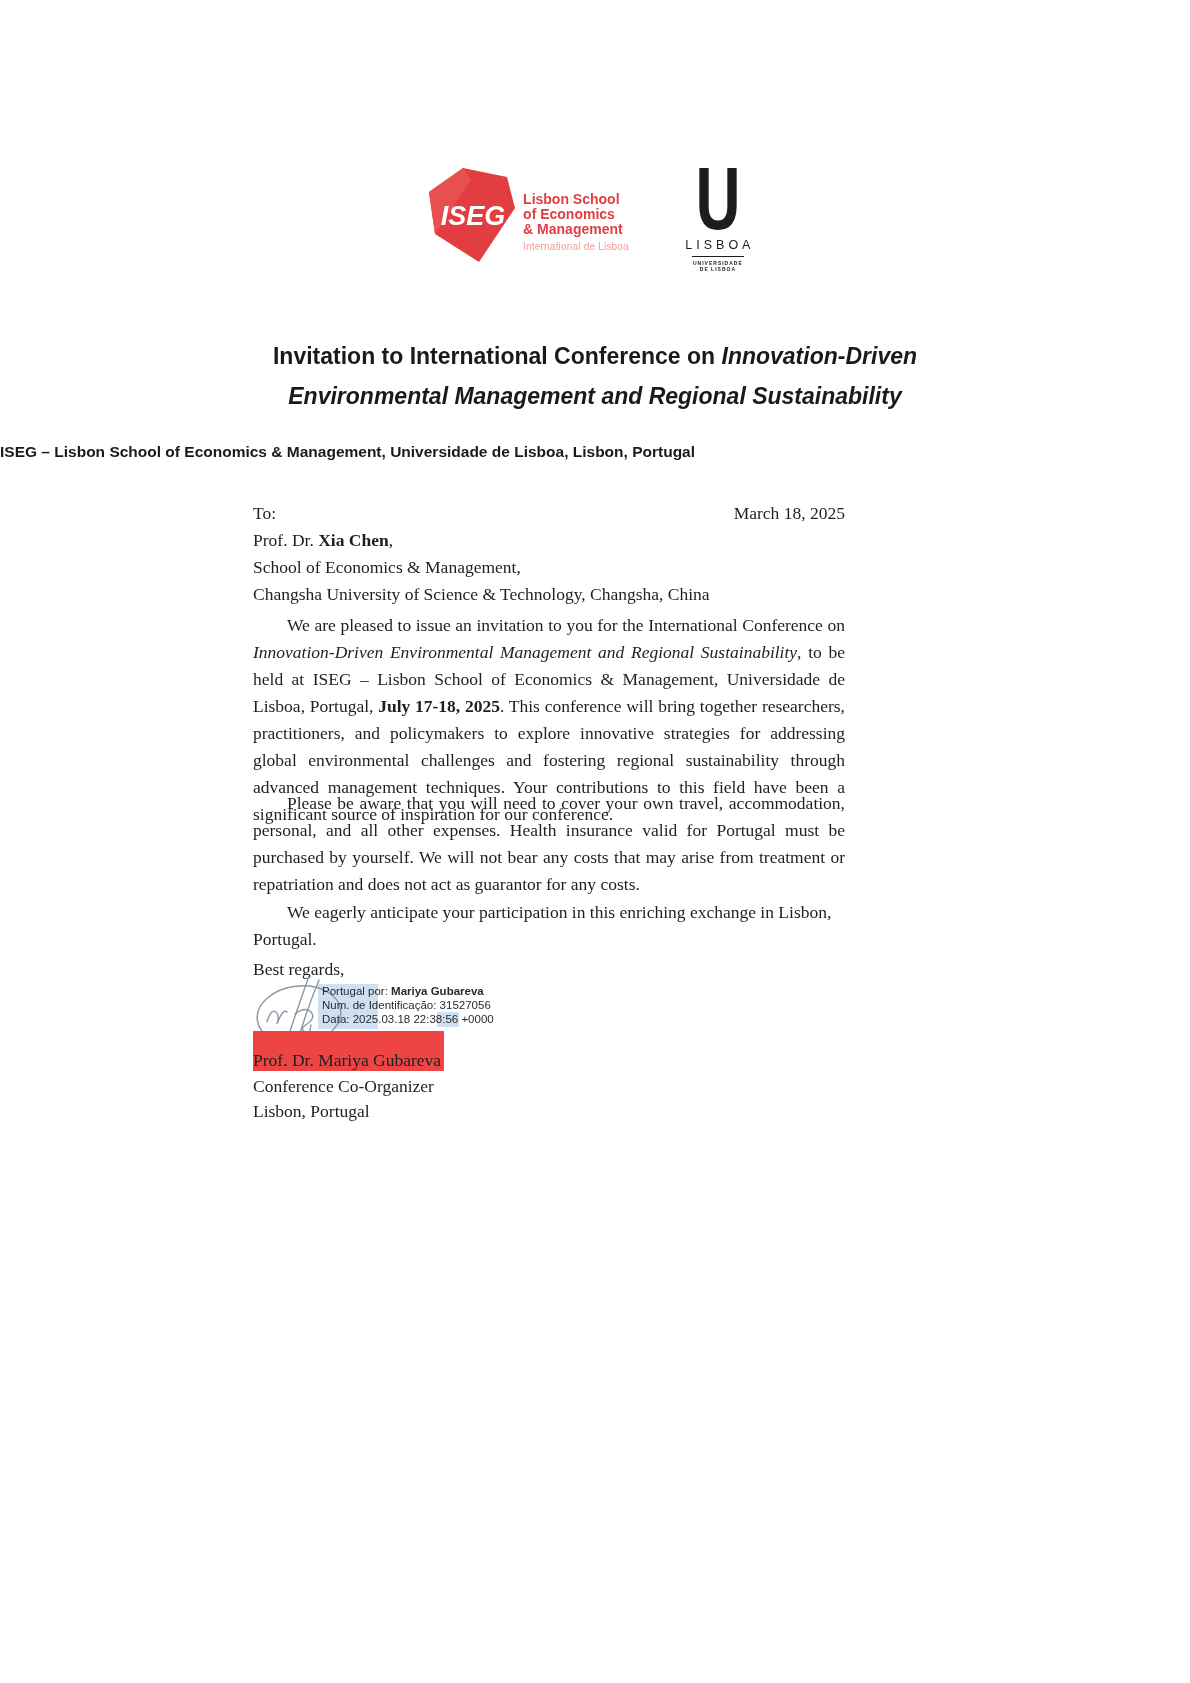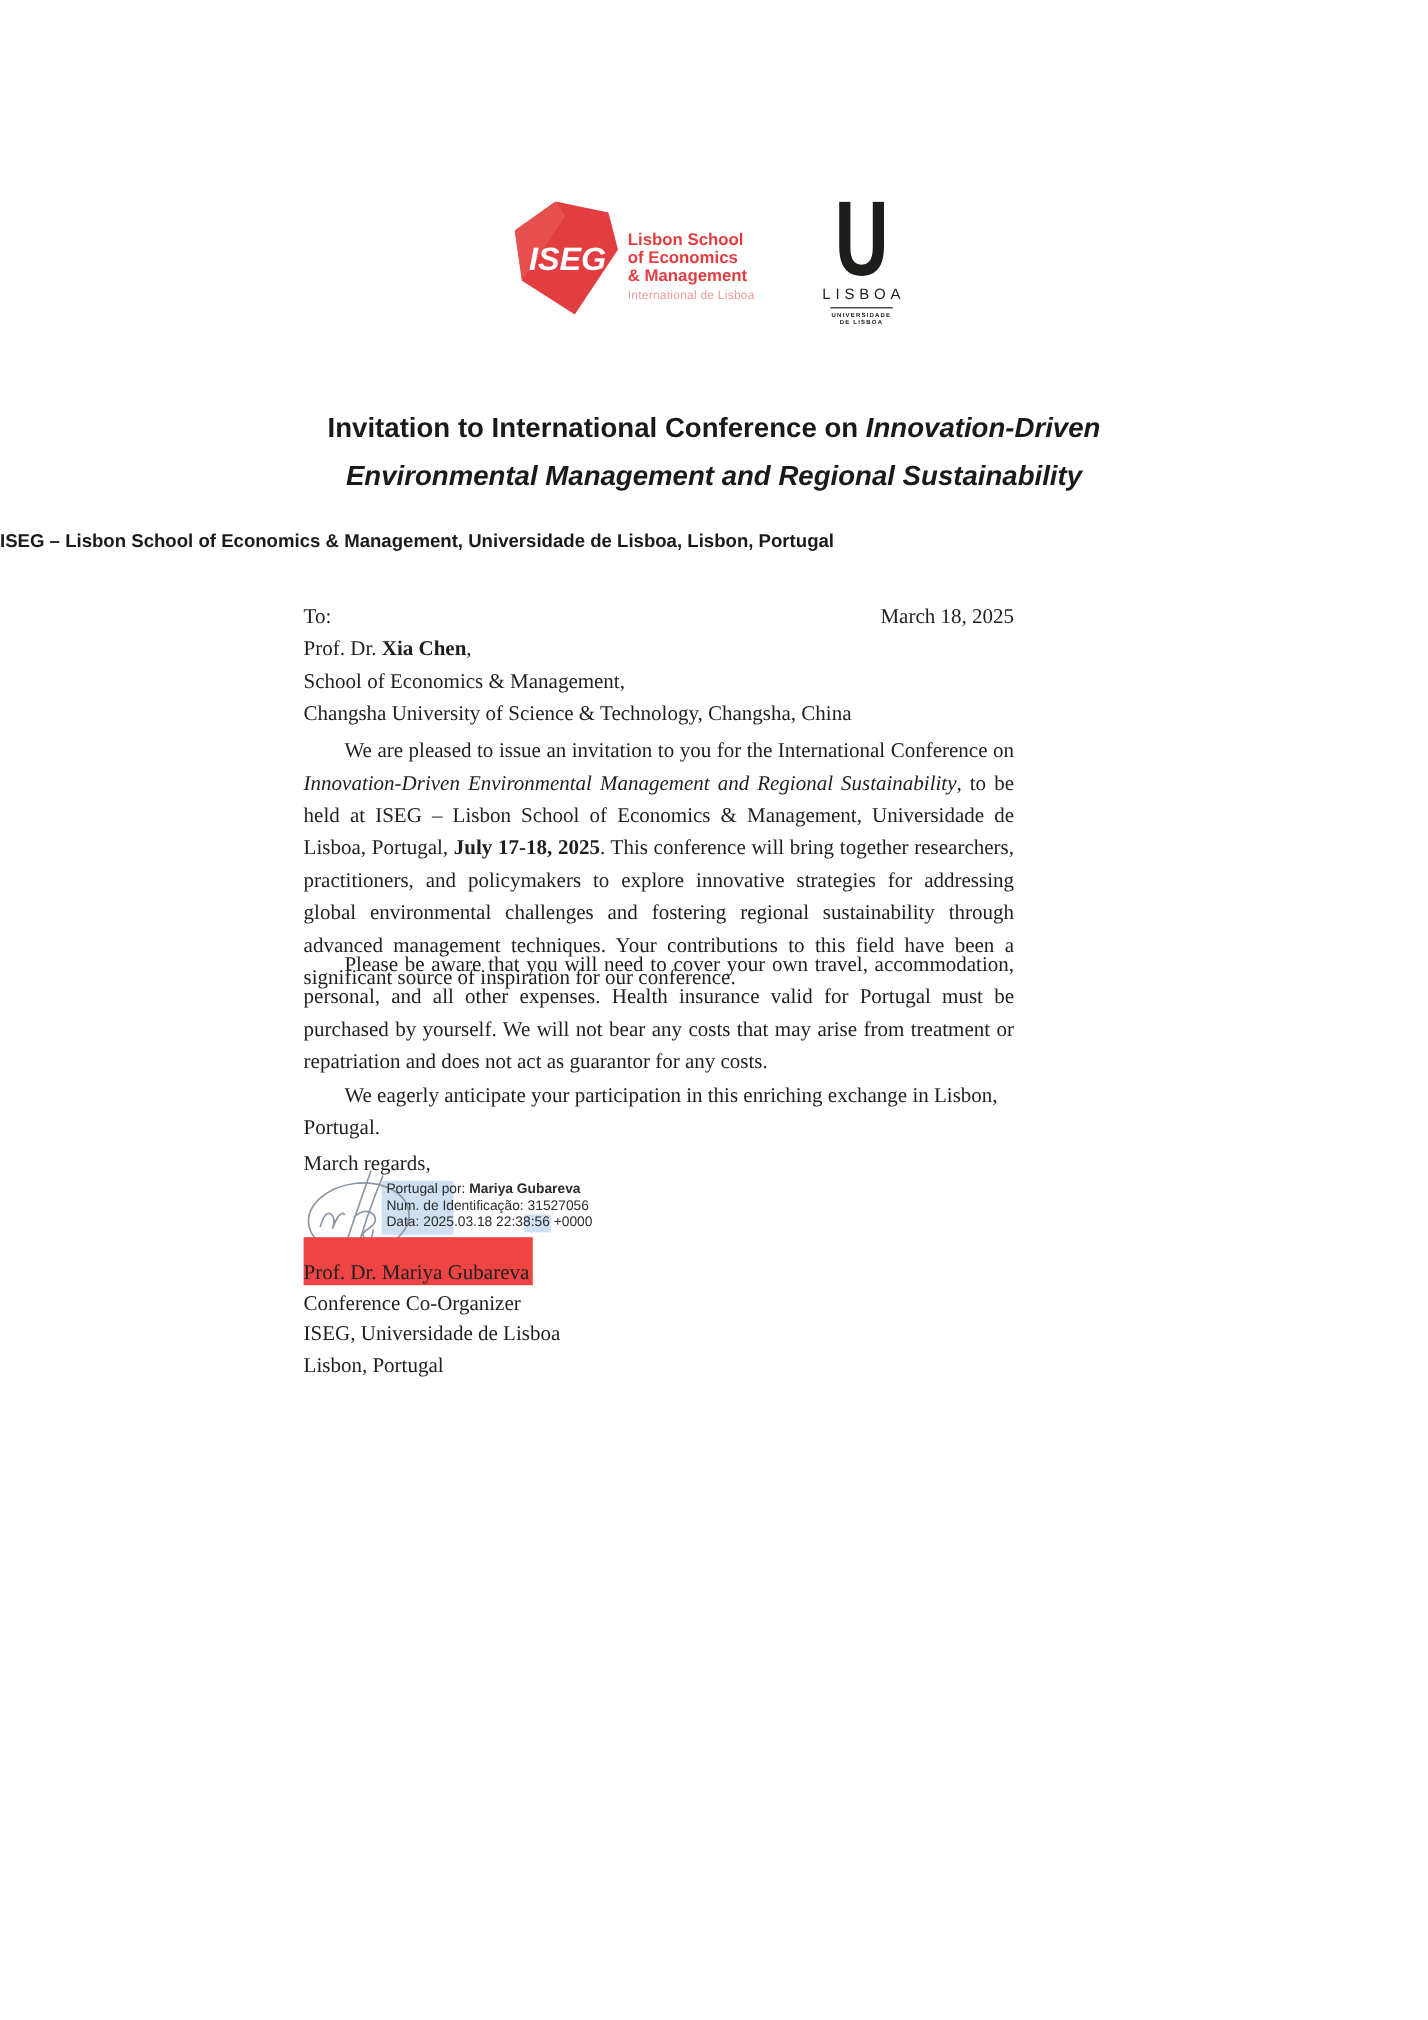--- a/index.html
+++ b/index.html
@@ -112,21 +112,21 @@
     <div>School of Economics &amp; Management,</div>
     <div>Changsha University of Science &amp; Technology, Changsha, China</div>
   </div>
 
   <div class="col para p1"><span>We are pleased to issue an invitation to you for the International Conference on </span><span class="it">Innovation-Driven Environmental Management and Regional Sustainability</span><span>, to be held at ISEG – Lisbon School of Economics &amp; Management, Universidade de Lisboa, Portugal, </span><span class="bold">July 17-18, 2025</span><span>. This conference will bring together researchers, practitioners, and policymakers to explore innovative strategies for addressing global environmental challenges and fostering regional sustainability through advanced management techniques. Your contributions to this field have been a significant source of inspiration for our conference.</span></div>
 
   <div class="col para p2">Please be aware that you will need to cover your own travel, accommodation, personal, and all other expenses. Health insurance valid for Portugal must be purchased by yourself. We will not bear any costs that may arise from treatment or repatriation and does not act as guarantor for any costs.</div>
 
   <div class="col para p3">We eagerly anticipate your participation in this enriching exchange in Lisbon, Portugal.</div>
 
-  <div class="col closing">March regards,</div>
+  <div class="col closing">Best regards,</div>
 
   <div class="col sig-area">
     <div class="sig-highlight-band"></div>
     <div class="sig-highlight-chip"></div>
     <svg class="sig-scribble" viewBox="0 0 92 82" xmlns="http://www.w3.org/2000/svg" fill="none" stroke="#8d96a5" stroke-width="1.4" stroke-linecap="round">
       <ellipse cx="46" cy="45" rx="42" ry="29" transform="rotate(-7 46 45)"></ellipse>
       <path d="M14,52 q4,-14 9,-10 q4,3 1,12 q6,-16 10,-12"></path>
       <path d="M56,6 Q44,40 34,70"></path>
       <path d="M66,10 Q52,44 44,74 q-3,9 4,3 q8,-8 10,-22"></path>
       <path d="M42,44 q10,-8 16,-2 q5,6 -4,12 q-8,5 -2,8"></path>
@@ -134,17 +134,16 @@
     <div class="sig-text">
       <div><span>Portugal por: </span><span class="bold">Mariya Gubareva</span></div>
       <div>Num. de Identificação: 31527056</div>
       <div>Data: 2025.03.18 22:38:56 +0000</div>
     </div>
   </div>
 
   <div class="col signoff-block">
     <div><span class="name-highlight">Prof. Dr. Mariya Gubareva</span></div>
     <div>Conference Co-Organizer</div>
-    <div>ISEG, Universidade de Lisboa</div>
     <div>Lisbon, Portugal</div>
   </div>
 
 </div>
 
 </body></html>

